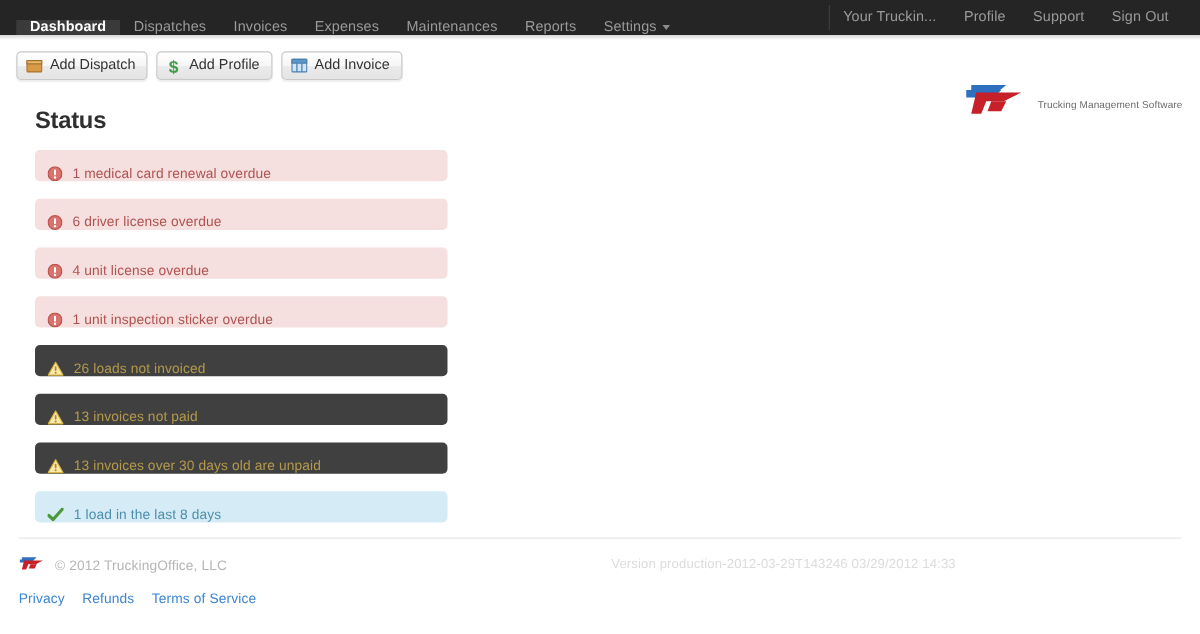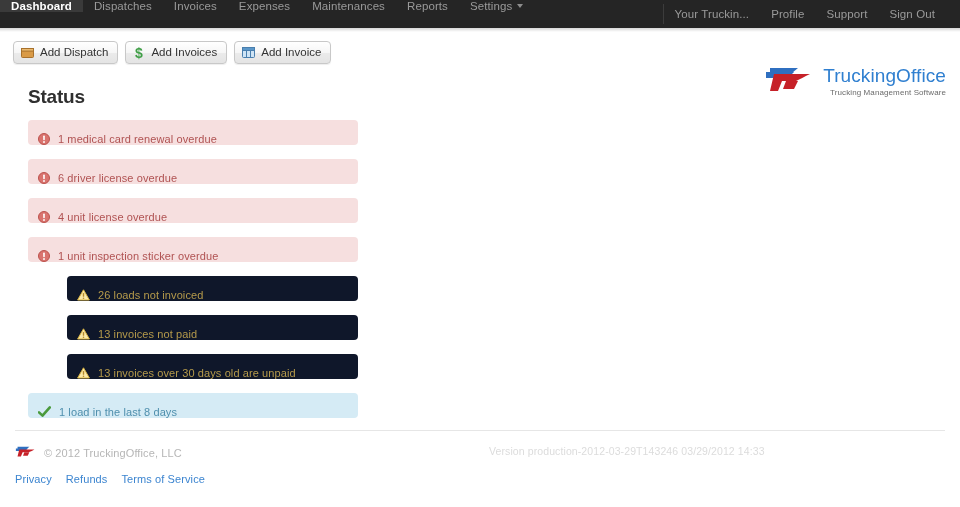--- a/index.html
+++ b/index.html
@@ -21,21 +21,21 @@
     position: relative;
   }
   .topnav::after {
     content: "";
     position: absolute;
     left: 0; right: 0; bottom: -4px;
     height: 4px;
     background: linear-gradient(to bottom, rgba(0,0,0,0.16), rgba(0,0,0,0));
     pointer-events: none;
   }
-  .nav-left { display: flex; align-items: flex-start; }
+  .nav-left { display: flex; align-items: flex-end; padding-left: 13px; }
   .nav-right { display: flex; align-items: stretch; margin-left: auto; padding-right: 14px; }
   .nav-item {
     display: flex; align-items: center;
     padding: 0 11px;
     font-size: 11.5px;
     color: #9a9a9a;
     text-decoration: none;
     white-space: nowrap;
     letter-spacing: .1px;
   }
@@ -124,21 +124,21 @@
     align-items: flex-end;
     height: 25px;
     margin-bottom: 14px;
     padding: 0 10px;
     border-radius: 4px;
     font-size: 11px;
     letter-spacing: .1px;
   }
   .alert .ai { margin-right: 8px; display: flex; align-items: center; }
   .alert.error   { background: #f6dfdf; color: #b05252; }
-  .alert.warning { background: #0f172a; color: #b59a4b; margin-left: 39px; }
+  .alert.warning { background: #404040; color: #b59a4b; }
   .alert.info    { background: #d5ebf5; color: #4f8fad; }
 
   
   .footer {
     position: absolute;
     left: 0; right: 0;
     top: 430px;
   }
   .footer-rule {
     height: 1px;
@@ -224,21 +224,21 @@
           </svg>
         </span>
         <span class="lbl">Add Dispatch</span>
       </button>
       <button class="tbtn">
         <span class="ic">
           <svg xmlns="http://www.w3.org/2000/svg" width="12" height="14" viewBox="0 0 12 14">
             <text x="6" y="12" font-family="Liberation Sans, sans-serif" font-size="14" font-weight="bold" fill="#3f9e46" text-anchor="middle">$</text>
           </svg>
         </span>
-        <span class="lbl">Add Invoices</span>
+        <span class="lbl">Add Profile</span>
       </button>
       <button class="tbtn">
         <span class="ic">
           <svg xmlns="http://www.w3.org/2000/svg" width="13" height="13" viewBox="0 0 13 13">
             <rect x="0.5" y="1.5" width="12" height="10" rx="1" fill="#cfe4f5" stroke="#4a7fae"></rect>
             <rect x="0.5" y="1.5" width="12" height="3" fill="#5b97c9" stroke="#4a7fae"></rect>
             <line x1="4.5" y1="4.5" x2="4.5" y2="11.5" stroke="#4a7fae"></line>
             <line x1="8.5" y1="4.5" x2="8.5" y2="11.5" stroke="#4a7fae"></line>
           </svg>
         </span>
@@ -249,21 +249,20 @@
   <div class="brand">
     <span class="brand-mark">
       <svg width="52" height="30" viewBox="0 0 52 30">
         <path d="M2,8 L30,8 L24,14 L2,14 Z" fill="#2f6fc0"></path>
         <path d="M6,4 L34,4 L28,9 L6,9 Z" fill="#2f6fc0"></path>
         <path d="M10,10 L46,10 C40,13 36,15 32,17 L18,17 L14,27 L6,27 Z" fill="#c62128"></path>
         <path d="M22,17 L34,17 L30,25 L19,25 Z" fill="#c62128"></path>
       </svg>
     </span>
     <span class="brand-text">
-      <span class="brand-name">TruckingOffice</span>
       <span class="brand-tag">Trucking Management Software</span>
     </span>
   </div>
 </div>
 
 <div class="main">
   <h1 class="page-title">Status</h1>
   <div class="alerts">
       <div class="alert error">
         <span class="ai">

